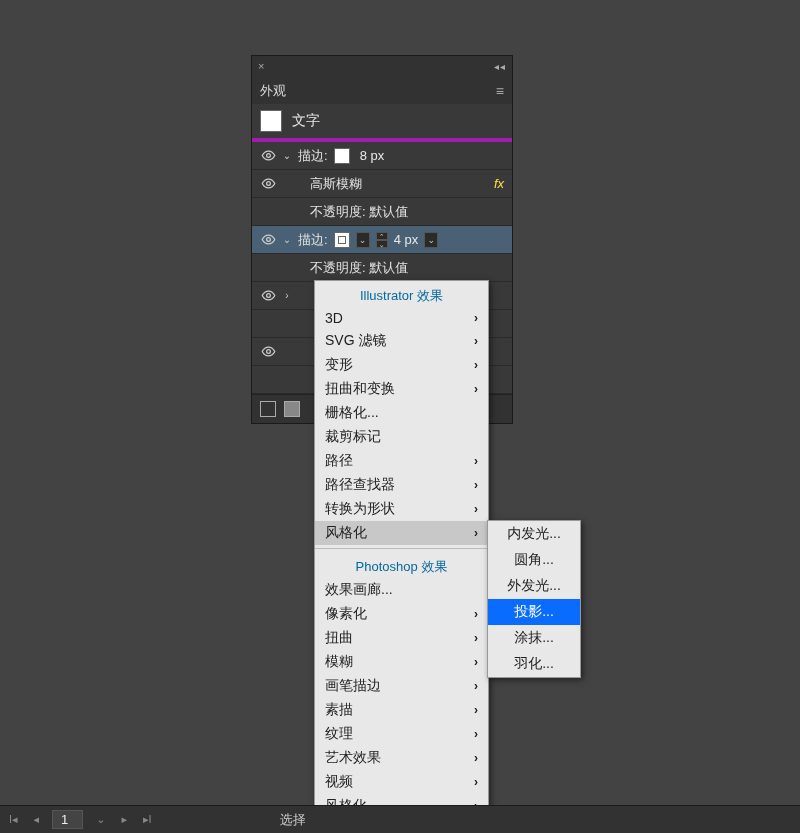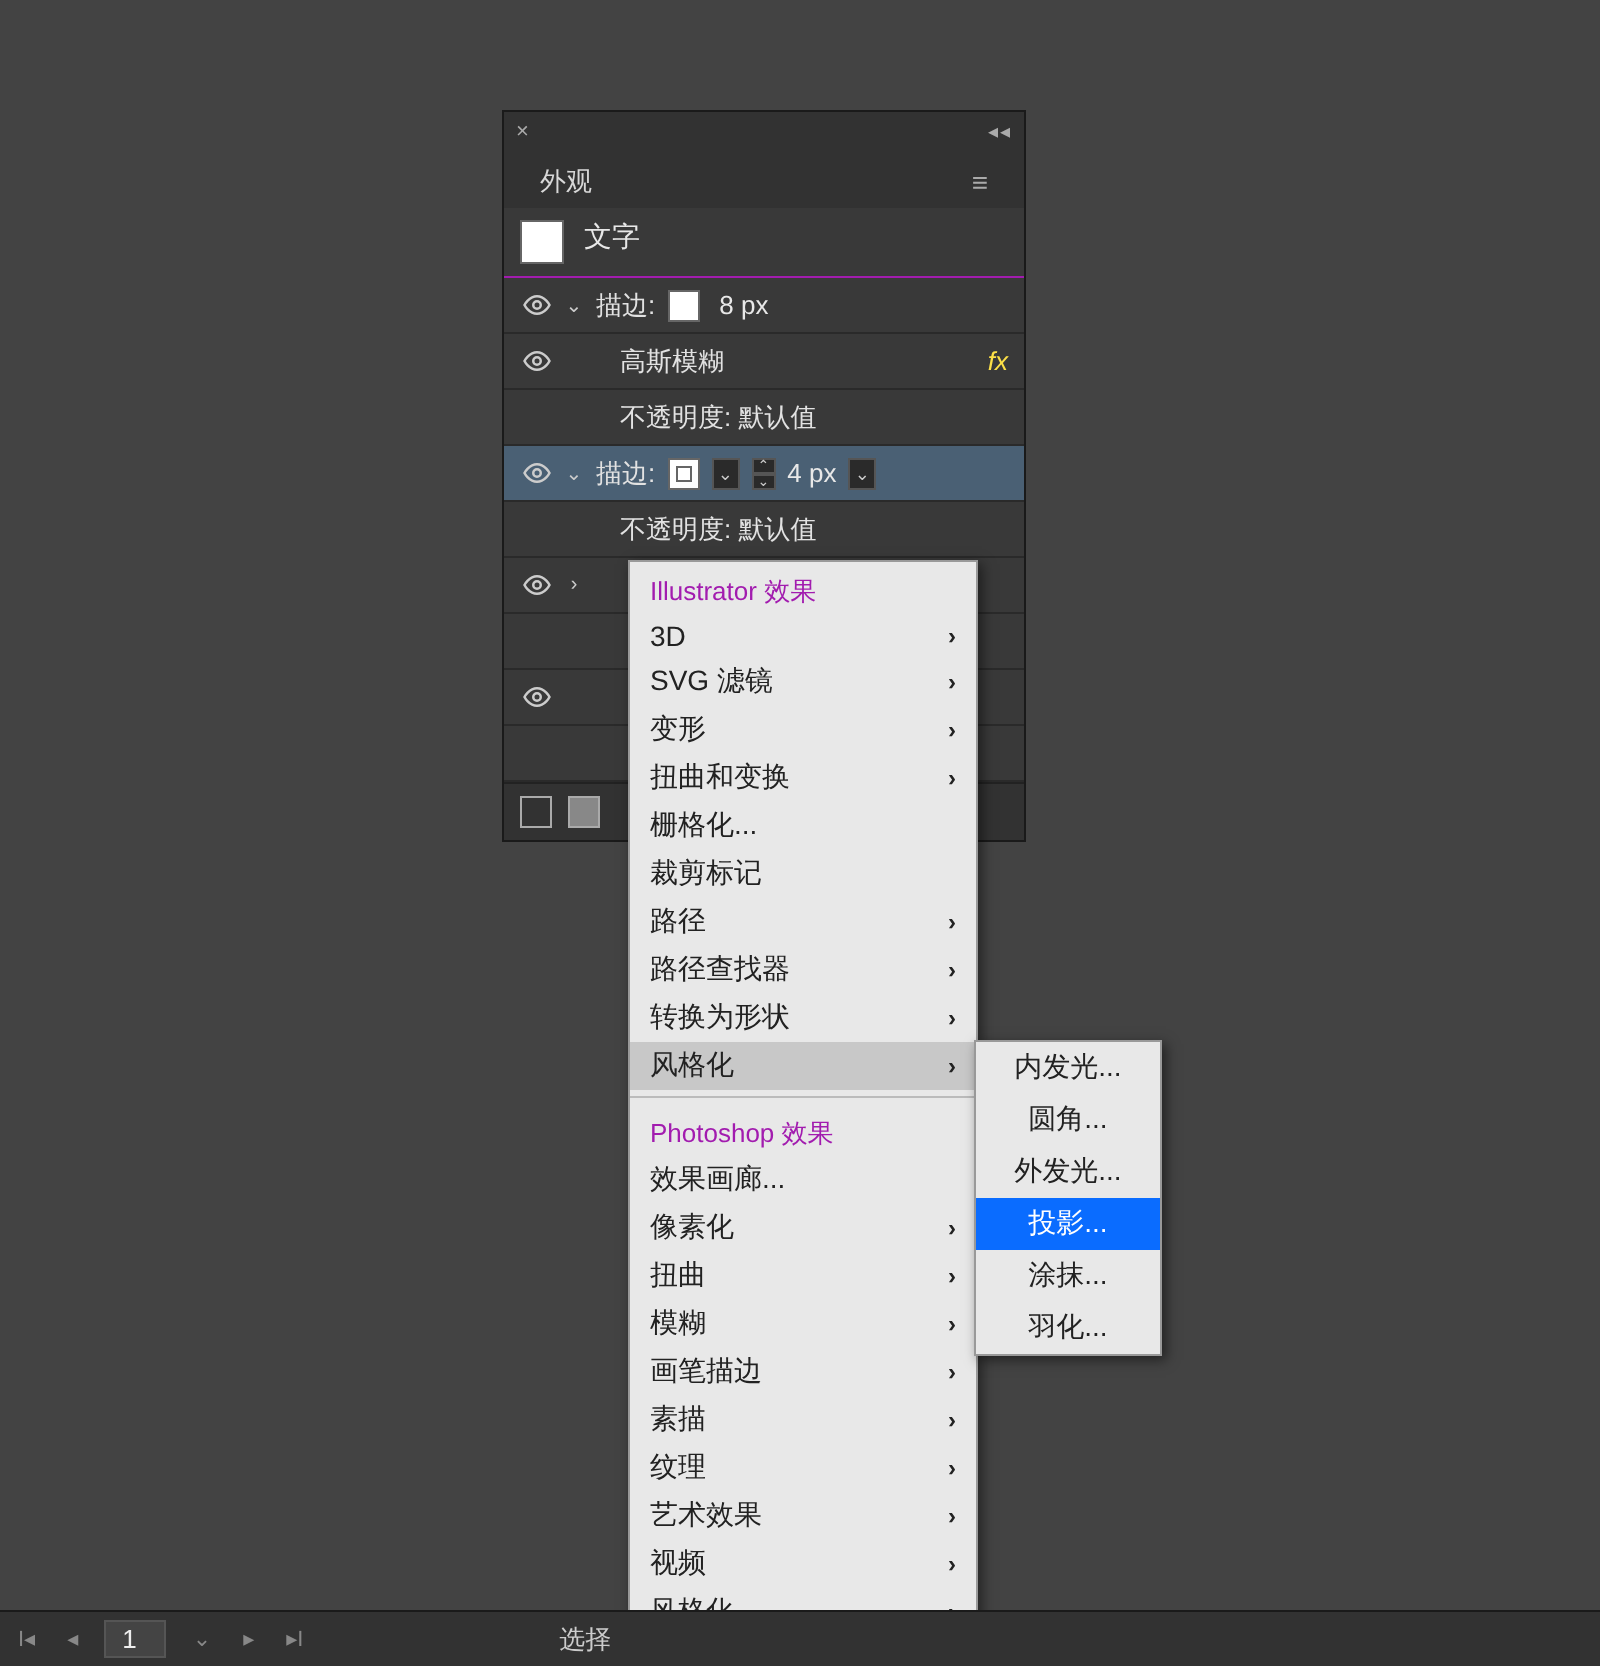--- a/index.html
+++ b/index.html
@@ -1,24 +1,24 @@
 <!DOCTYPE html>
 <html><head>
 <meta charset="utf-8">
 <style>
   * { margin: 0; padding: 0; box-sizing: border-box; font-family: "PingFang SC", "Microsoft YaHei", sans-serif; }
   body { background: #434343; width: 800px; height: 833px; position: relative; overflow: hidden; }
   .panel { position: absolute; left: 251px; top: 55px; width: 262px; background: #323232; border: 1px solid #1a1a1a; }
   .panel-hdr { display: flex; align-items: center; height: 20px; background: #323232; padding: 0 6px; }
   .panel-close { color: #aaa; font-size: 11px; cursor: pointer; }
   .panel-collapse { margin-left: auto; color: #aaa; font-size: 10px; letter-spacing: 1px; cursor: pointer; }
-  .panel-tabs { background: #323232; padding: 6px 18px 4px; color: #d8d8d8; font-size: 13px; display: flex; align-items: center; }
+  .panel-tabs { background: #323232; padding: 6px 8px 4px; color: #d8d8d8; font-size: 13px; display: flex; align-items: center; }
   .panel-menu { margin-left: auto; color: #aaa; font-size: 14px; cursor: pointer; }
   .panel-body { background: #393939; }
-  .ap-head { display: flex; align-items: flex-start; padding: 6px 8px; gap: 10px; border-bottom: 1px solid #a21caf; }
+  .ap-head { display: flex; align-items: center; padding: 6px 8px; gap: 10px; border-bottom: 4px solid #a21caf; }
   .swatch { width: 22px; height: 22px; background: #fff; border: 1px solid #666; }
   .ap-title { color: #e8e8e8; font-size: 14px; }
   .row { display: flex; align-items: center; height: 28px; padding: 0 8px; gap: 6px; border-bottom: 1px solid #2a2a2a; }
   .row.selected { background: #4a6074; }
   .eye { width: 16px; height: 16px; display: flex; align-items: center; justify-content: center; color: #ccc; cursor: pointer; }
   .eye svg { width: 15px; height: 15px; }
   .caret { color: #ccc; font-size: 10px; width: 10px; text-align: center; cursor: pointer; }
   .label { color: #e2e2e2; font-size: 13px; }
   .label.indent2 { margin-left: 28px; }
   .sw-sm { width: 16px; height: 16px; background: #fff; border: 1px solid #666; }
@@ -28,21 +28,21 @@
   .stepper { display: flex; align-items: center; gap: 2px; }
   .stepbtns { display: flex; flex-direction: column; }
   .stepbtns span { width: 12px; height: 8px; background: #2a2a2a; color: #ccc; font-size: 7px; line-height: 7px; text-align: center; border: 1px solid #555; cursor: pointer; }
   .numval { color: #e8e8e8; font-size: 13px; padding: 0 4px; }
   .fx { margin-left: auto; color: #fde047; font-style: italic; font-size: 13px; text-align: right; }
   .panel-footer { display: flex; align-items: center; gap: 8px; padding: 6px 8px; background: #323232; border-top: 1px solid #222; }
   .ft-icon { width: 16px; height: 16px; border: 1px solid #aaa; cursor: pointer; }
   .ft-icon.filled { background: #888; border: 1px solid #aaa; }
 
   .menu { position: absolute; left: 314px; top: 280px; width: 175px; background: #e8e8e8; border: 1px solid #999; box-shadow: 2px 2px 6px rgba(0,0,0,0.5); font-size: 14px; }
-  .menu-header { color: #a21caf; padding: 6px 10px 2px; font-size: 13px; }
+  .menu-header { color: #0369a1; padding: 6px 10px 2px; font-size: 13px; text-align: center; }
   .menu-sep { height: 1px; background: #bbb; margin: 3px 0; }
   .menu-item { display: flex; align-items: center; padding: 3px 10px; color: #222; cursor: pointer; }
   .menu-item.hl { background: #c8c8c8; }
   .menu-arrow { margin-left: auto; font-size: 12px; font-weight: bold; }
 
   .submenu { position: absolute; left: 487px; top: 520px; width: 94px; background: #e8e8e8; border: 1px solid #999; box-shadow: 2px 2px 6px rgba(0,0,0,0.5); font-size: 14px; }
   .sub-item { padding: 4px 10px; color: #222; cursor: pointer; text-align: center; }
   .sub-item.sel { background: #0a6cff; color: #fff; }
 
   .bottombar { position: absolute; left: 0; bottom: 0; width: 100%; height: 28px; background: #323232; display: flex; align-items: center; gap: 10px; padding: 0 6px; color: #ccc; font-size: 13px; border-top: 1px solid #1a1a1a; }

